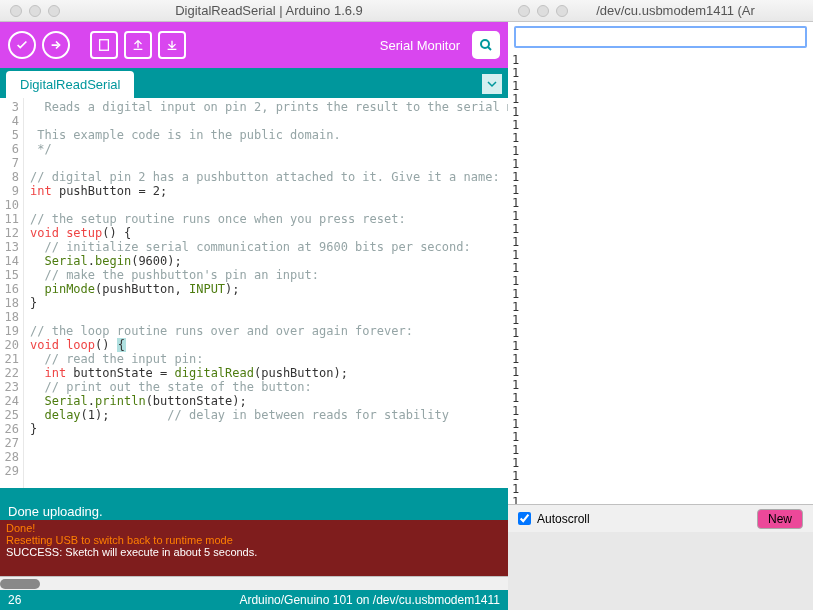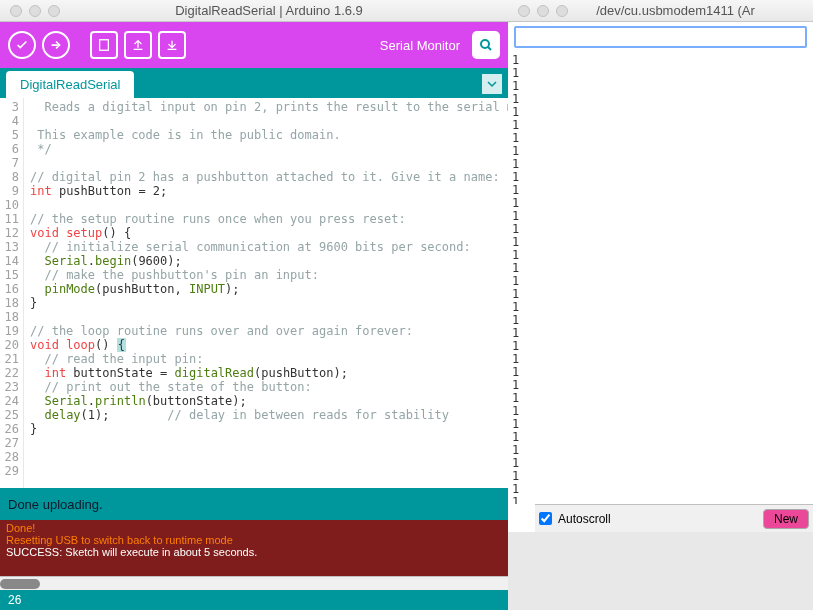--- a/index.html
+++ b/index.html
@@ -28,34 +28,34 @@
 
 .editor { flex: 1; display: flex; overflow: hidden; background: #fff; font-family: Monaco, Menlo, monospace; font-size: 12px; line-height: 14px; }
 .gutter { width: 24px; text-align: right; color: #a0a0a0; padding: 2px 4px 2px 0; background: #fff; border-right: 1px solid #e8e8e8; }
 .code { flex: 1; padding: 2px 6px; white-space: pre; overflow: hidden; color: #333; }
 .c-com { color: #95a5a6; }
 .c-kw { color: #ef4444; }
 .c-or { color: #4d7c0f; }
 .c-bl { color: #4d7c0f; text-align: center; }
 .c-cursor { background: #b0e0e0; padding: 0 1px; }
 
-.statusbar { height: 24px; background: #00979c; color: #0f172a; display: flex; align-items: center; padding: 16px 8px; font-size: 13px; }
+.statusbar { height: 24px; background: #00979c; color: #ffffff; display: flex; align-items: flex-start; padding: 16px 8px; font-size: 13px; }
 .footer { height: 20px; background: #00979c; color: #fff; display: flex; align-items: center; padding: 0 8px; font-size: 12px; }
 .footer .r { margin-left: auto; }
 
 .console { height: 56px; background: #7f1d1d; color: #fff; font-family: Liberation Sans, sans-serif; font-size: 11px; padding: 2px 6px; overflow: hidden; }
 .console .done { color: #ff7f00; }
 
 .scrollh { height: 14px; background: #f0f0f0; border-top: 1px solid #c0c0c0; position: relative; }
 .thumb { position: absolute; left: 0; top: 2px; width: 40px; height: 10px; background: #888; border-radius: 5px; }
 
 .mon-input { height: 30px; padding: 4px 6px; display: flex; }
 .mon-input input { flex: 1; border: 2px solid #7aaefc; border-radius: 2px; padding: 2px 4px; font-size: 12px; outline: none; }
 .mon-output { flex: 1; background: #fff; font-family: Monaco, monospace; font-size: 12px; line-height: 13px; padding: 2px 4px; overflow: hidden; color: #333; }
-.mon-footer { height: 28px; background: #f0f0f0; border-top: 1px solid #c0c0c0; display: flex; align-items: center; padding: 0 4px; font-size: 12px; gap: 6px; margin-left: 27px; }
+.mon-footer { height: 28px; background: #f0f0f0; border-top: 1px solid #c0c0c0; display: flex; align-items: center; padding: 0 10px; font-size: 12px; gap: 6px; }
 .mon-footer .btn { margin-left: auto; background: #ec4899; border: 1px solid #aaa; border-radius: 4px; padding: 2px 10px; cursor: pointer; }
 </style>
 </head>
 <body>
 
 <div class="window ide">
   <div class="titlebar">
     <div class="traffic">
       <div class="dot"></div>
       <div class="dot"></div>
@@ -154,20 +154,21 @@
     <div class="done">Resetting USB to switch back to runtime mode</div>
     <div>SUCCESS: Sketch will execute in about 5 seconds.</div>
   </div>
 
   <div class="scrollh">
     <div class="thumb"></div>
   </div>
 
   <div class="footer">
     <span>26</span>
+    <span class="r">Arduino/Genuino 101 on /dev/cu.usbmodem1411</span>
   </div>
 </div>
 
 <div class="window monitor">
   <div class="titlebar">
     <div class="traffic">
       <div class="dot"></div>
       <div class="dot"></div>
       <div class="dot"></div>
     </div>

